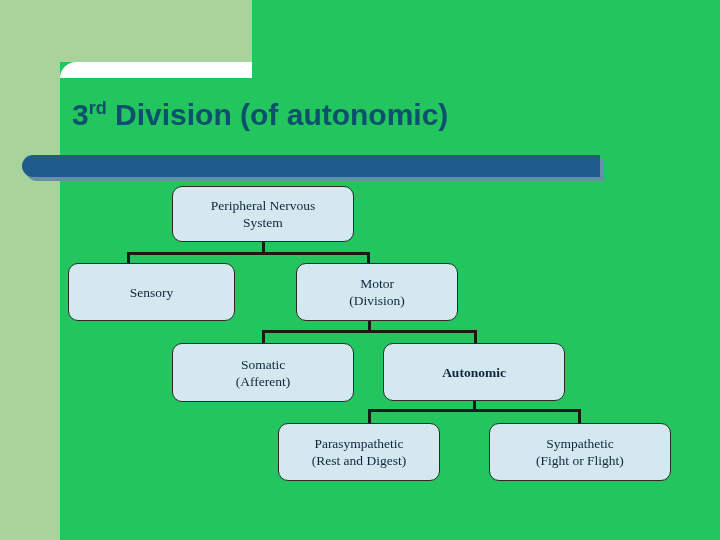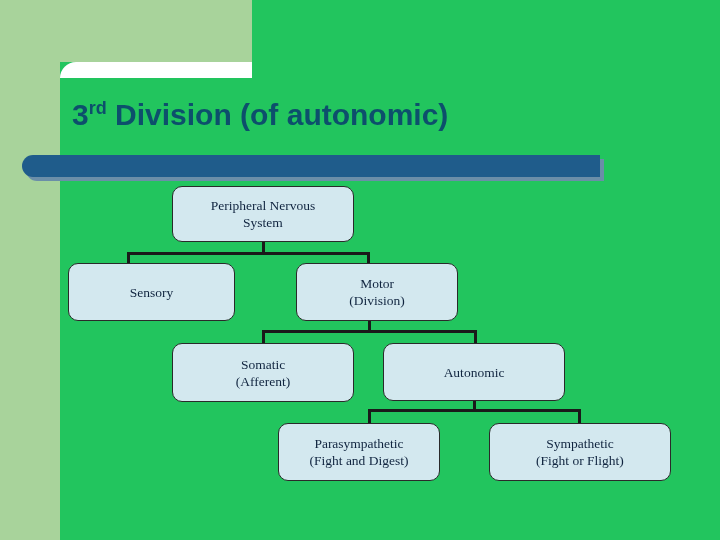--- a/index.html
+++ b/index.html
@@ -164,35 +164,35 @@
     <div class="connector" style="left:262px; top:330px; width:3px; height:13px;"></div>
     <div class="connector" style="left:474px; top:330px; width:3px; height:13px;"></div>
 
     <div class="node" style="left:172px; top:343px; width:182px; height:59px;">
       <div class="lines">
         <div>Somatic</div>
         <div>(Afferent)</div>
       </div>
     </div>
 
-    <div class="node" style="left:383px; top:343px; width:182px; height:58px;">
+    <div class="node" style="left:383px; top:343px; width:182px; height:58px;font-weight:bold;">
       <div class="lines">
         <div>Autonomic</div>
       </div>
     </div>
 
     <div class="connector" style="left:473px; top:401px; width:3px; height:10px;"></div>
     <div class="connector" style="left:368px; top:409px; width:213px; height:3px;"></div>
     <div class="connector" style="left:368px; top:409px; width:3px; height:14px;"></div>
     <div class="connector" style="left:578px; top:409px; width:3px; height:14px;"></div>
 
     <div class="node" style="left:278px; top:423px; width:162px; height:58px;">
       <div class="lines">
         <div>Parasympathetic</div>
-        <div>(Fight and Digest)</div>
+        <div>(Rest and Digest)</div>
       </div>
     </div>
 
     <div class="node" style="left:489px; top:423px; width:182px; height:58px;">
       <div class="lines">
         <div>Sympathetic</div>
         <div>(Fight or Flight)</div>
       </div>
     </div>
 

